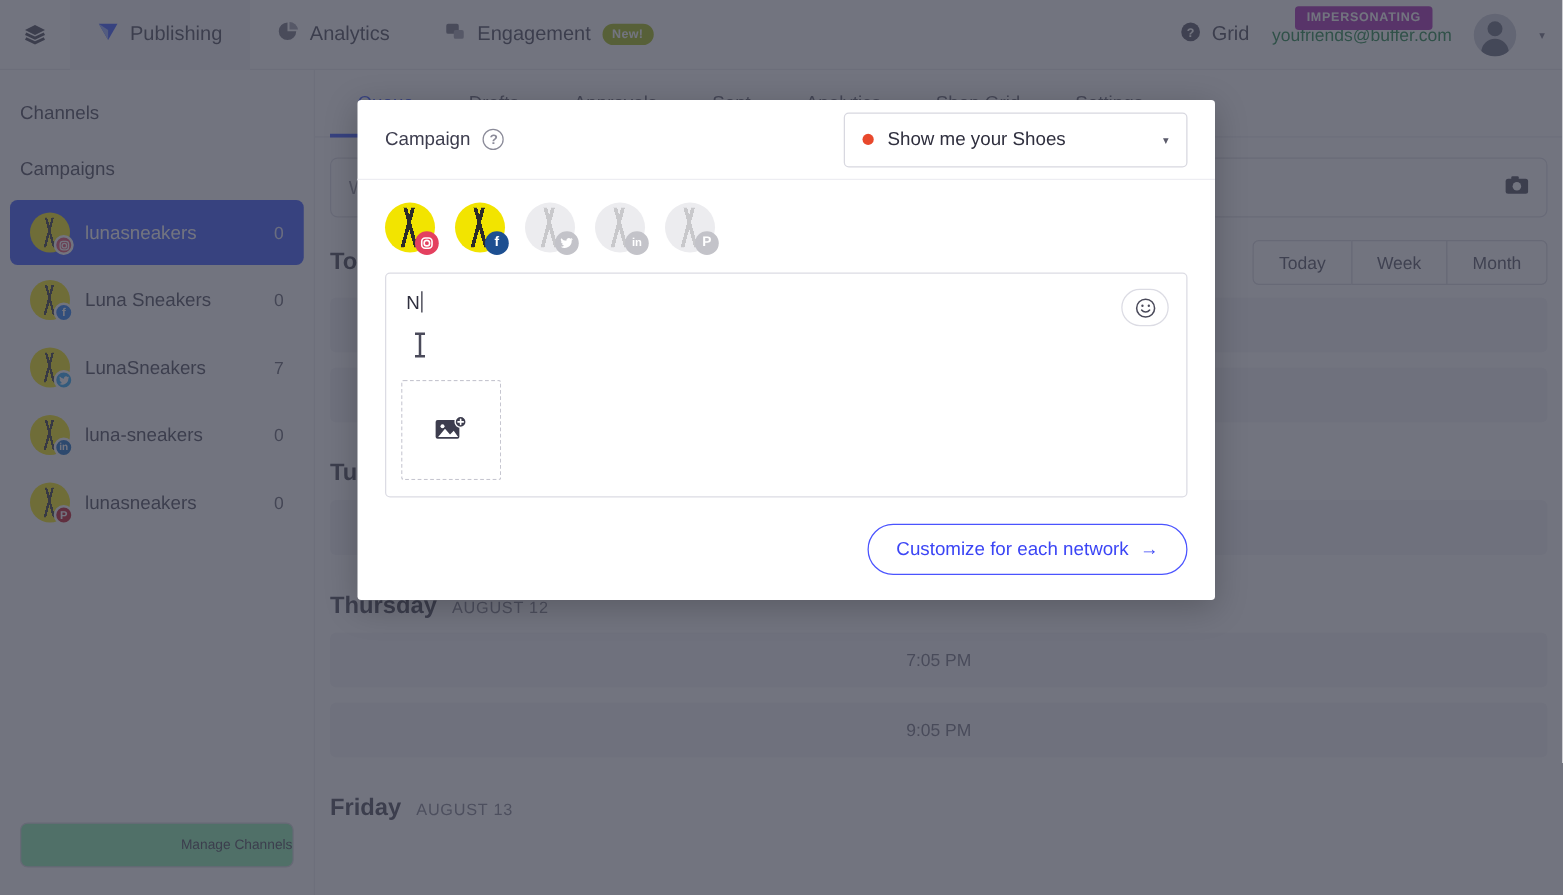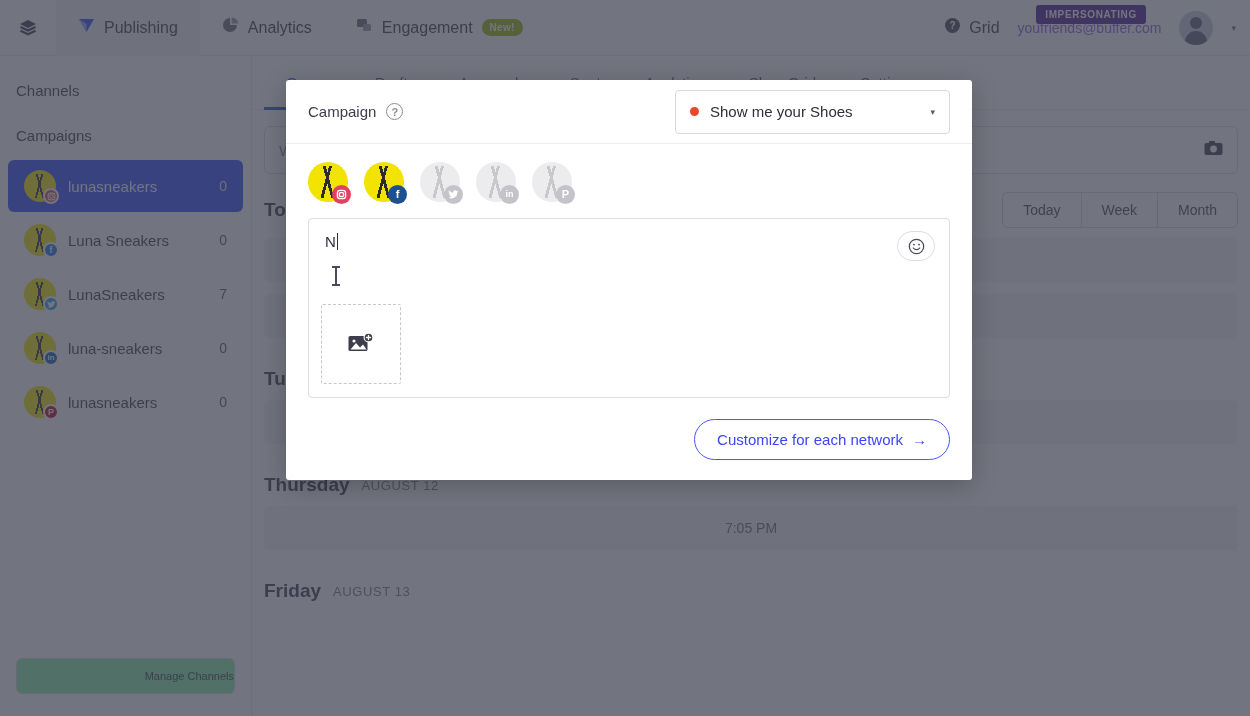--- a/index.html
+++ b/index.html
@@ -34,24 +34,24 @@
     border-radius: 9px; padding: 3px 8px; letter-spacing: .3px;
   }
   .nav-right {
     margin-left: auto; display: flex; align-items: center; gap: 18px;
     padding-right: 14px; position: relative;
   }
   .help-item {
     display: flex; align-items: center; gap: 8px; font-size: 16px;
     color: #3d3d4e; cursor: pointer;
   }
-  .imp-email { font-size: 14px; color: #8b5cf6; }
+  .imp-email { font-size: 14px; color: #15803d; }
   .imp-tag {
     position: absolute; top: -6px; left: 92px;
-    background: #4c1d95; color: #fff; font-size: 10px; font-weight: bold;
+    background: #a21caf; color: #fff; font-size: 10px; font-weight: bold;
     letter-spacing: .6px; padding: 4px 9px; border-radius: 3px;
   }
   .avatar-btn {
     width: 34px; height: 34px; border-radius: 50%; background: #c9ccd6;
     position: relative; overflow: hidden; cursor: pointer;
   }
   .avatar-btn::before {
     content:""; position:absolute; left:50%; top:6px; width:12px; height:12px;
     border-radius:50%; background:#5b6073; transform:translateX(-50%);
   }
@@ -413,20 +413,21 @@
         <div class="day">Tuesday</div>
         <div class="date">AUGUST 10</div>
       </div>
       <div class="slot"></div>
 
       <div class="rowhead">
         <div class="day">Thursday</div>
         <div class="date">AUGUST 12</div>
       </div>
       <div class="slot">7:05 PM</div>
+      <div class="slot">9:05 PM</div>
 
       <div class="rowhead">
         <div class="day">Friday</div>
         <div class="date">AUGUST 13</div>
       </div>
     </div>
   </div>
 
   <div class="overlay"></div>
 

